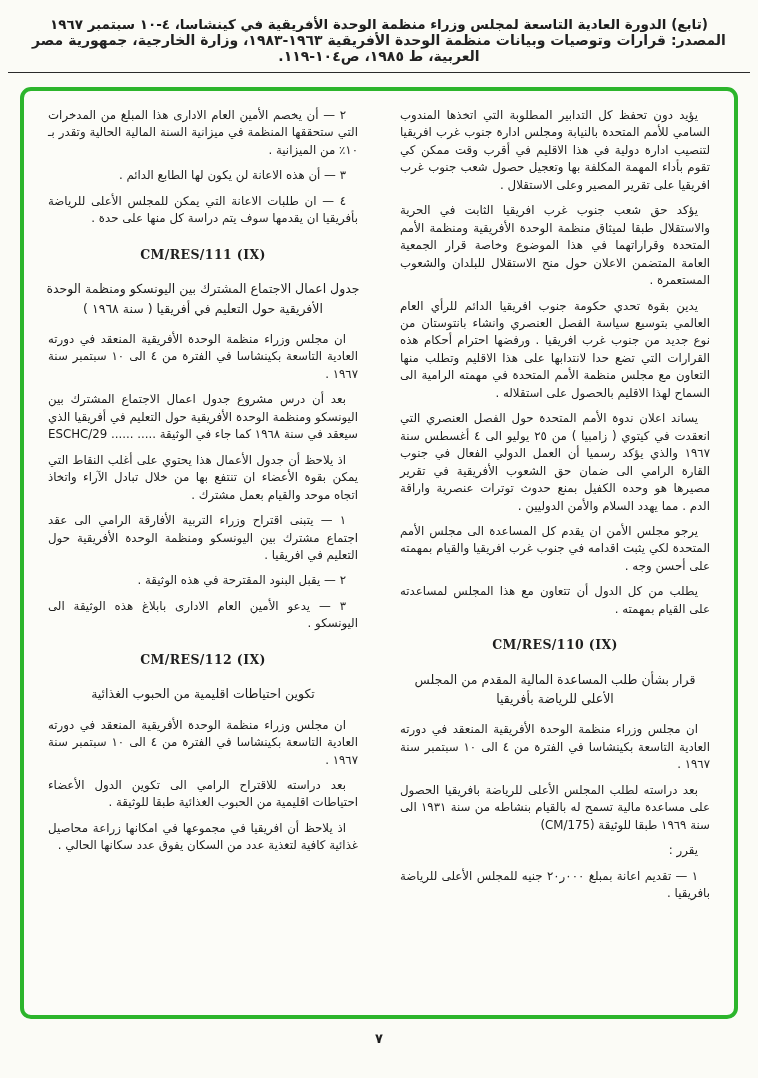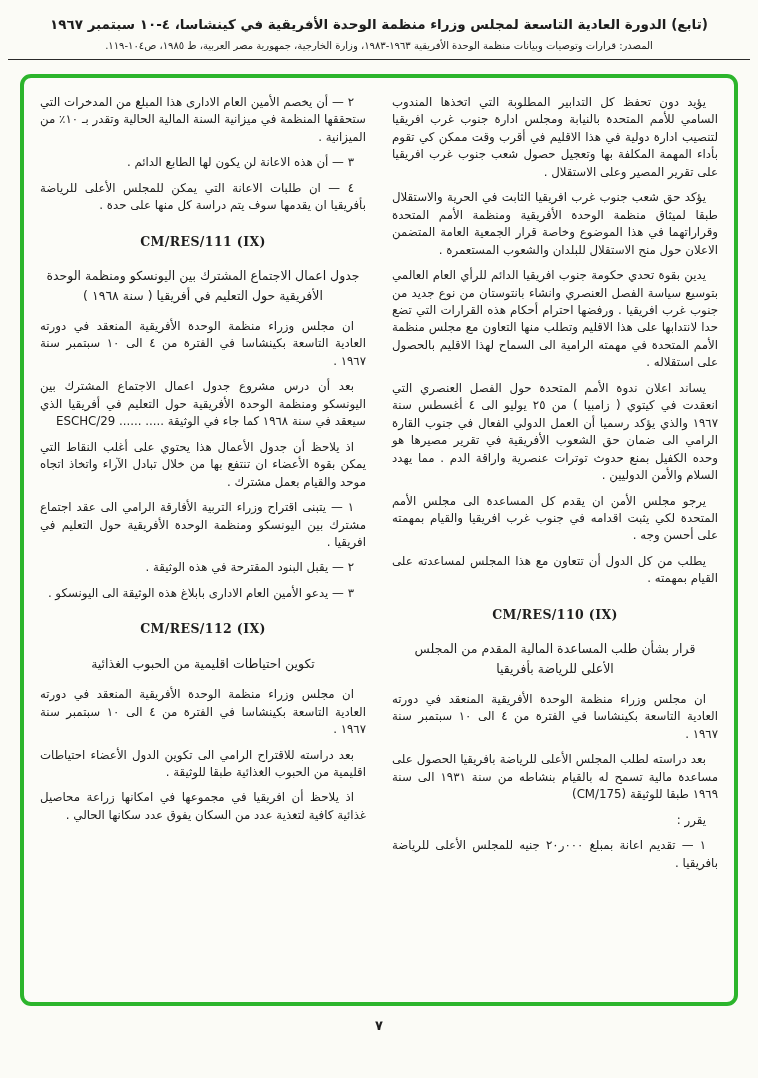--- a/index.html
+++ b/index.html
@@ -9,39 +9,39 @@
     box-sizing: border-box;
     background: #fbfbf6;
     font-family: "DejaVu Sans", sans-serif;
     color: #1d1d1d;
     overflow: hidden;
   }
   .page { width: 100%; height: 100%; box-sizing: border-box; }
 
   .page-header { direction: rtl; text-align: center; padding: 16px 6px 0; }
   .header-title { font-size: 13.5px; font-weight: bold; }
-  .header-source { font-size: 10px; font-weight: normal; margin-top: 8px; color: #222; }
+  .header-source { font-size: 14px; font-weight: bold; color: #222; }
   .header-rule { border: 0; border-top: 1.5px solid #2a2a2a; margin: 8px 2px 0; }
 
   .content-box {
     margin: 14px 20px 0;
     border: 4px solid #2cb52c;
     border-radius: 11px;
     padding: 16px 16px 8px;
     display: flex;
     gap: 26px;
     direction: rtl;
     height: 932px;
     box-sizing: border-box;
     overflow: hidden;
     background: #fcfcf8;
   }
   .col { flex: 1 1 0; font-size: 11.8px; line-height: 1.48; min-width: 0; }
 
-  .para { margin: 0 0 8px; text-align: justify; text-indent: 12px; }
+  .para { margin: 0 8px 8px; text-align: justify; text-indent: 12px; }
   .res-code {
     direction: ltr;
     text-align: center;
     font-family: "DejaVu Serif", serif;
     font-weight: bold;
     font-size: 12.5px;
     margin: 18px 0 15px;
     letter-spacing: 0.4px;
   }
   .res-title {

